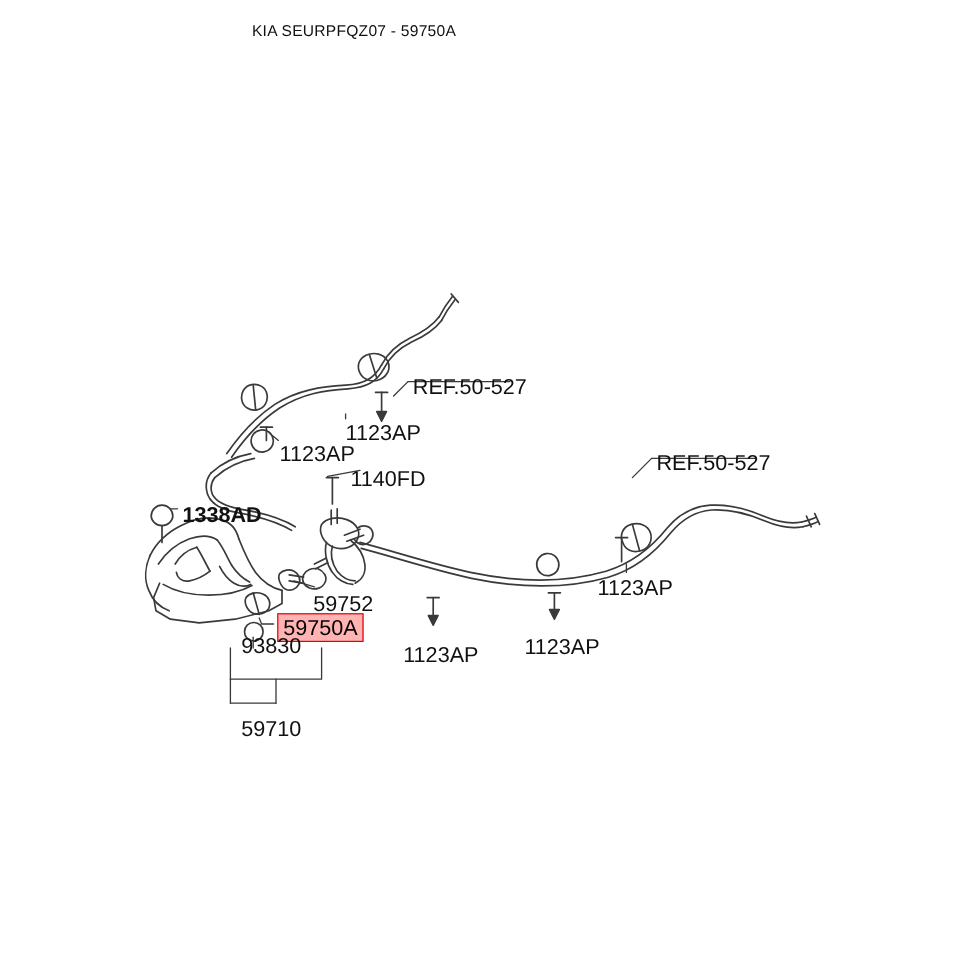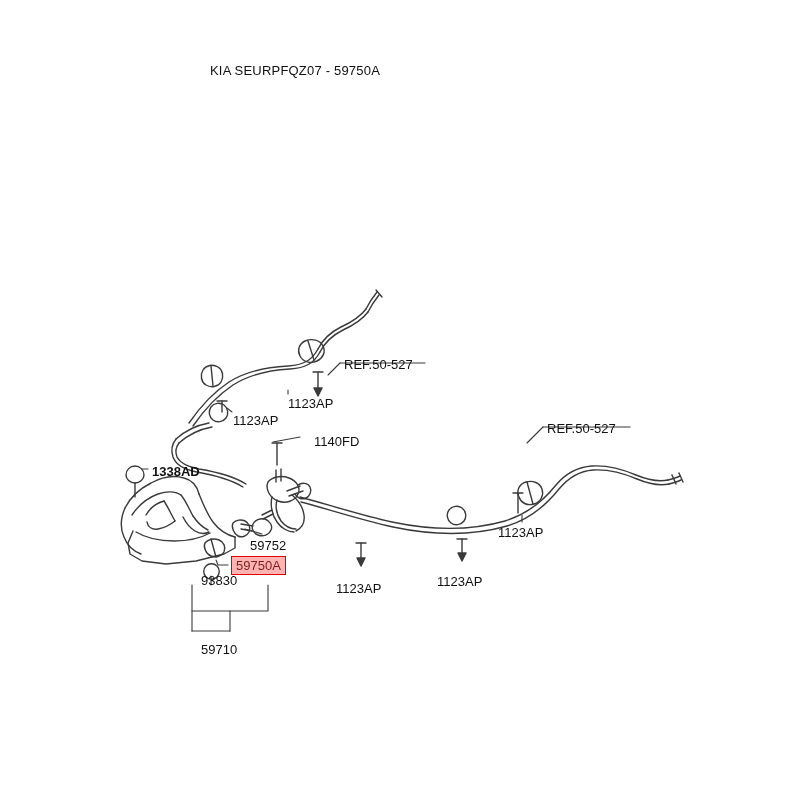--- a/index.html
+++ b/index.html
@@ -11,21 +11,20 @@
     width: 800px;
     height: 800px;
     font-family: "Liberation Sans", sans-serif;
     color: #1a1a1a;
     position: relative;
     overflow: hidden;
   }
   #diagram-root {
     position: absolute;
     inset: 0;
-    margin-top: 45px;
   }
   .title {
     position: absolute;
     top: 18px;
     left: 0;
     width: 100%;
     text-align: center;
     font-size: 13px;
     letter-spacing: 0.2px;
     color: #111;
@@ -37,30 +36,30 @@
   }
   svg.canvas {
     position: absolute;
     top: 0;
     left: 0;
     width: 800px;
     height: 800px;
   }
   .lbl {
     position: absolute;
-    font-size: 13px;
+    font-size: 18px;
     color: #111;
     white-space: nowrap;
     line-height: 1;
   }
   .lbl.highlight {
     background: #ffb3b3;
     border: 1.3px solid #e00000;
     padding: 2px 4px;
-    color: #7f1d1d;
+    color: #000000;
   }
 </style>
 </head>
 <body>
 
 <div id="diagram-root">
 
   <div class="title">
     <span class="title-inner">KIA SEURPFQZ07 - 59750A</span>
   </div>
@@ -209,23 +208,23 @@
         <path d="M206,521 C209,518 214,518 217,521 C220,524 220,529 217,532 C214,535 209,535 206,532 C203,529 203,524 206,521 Z"></path>
       </g>
 
     </g>
   </svg>
 
   <div class="lbl" style="left:344px; top:313px;">REF.50-527</div>
   <div class="lbl" style="left:547px; top:377px;">REF.50-527</div>
   <div class="lbl" style="left:288px; top:352px;">1123AP</div>
   <div class="lbl" style="left:233px; top:369px;">1123AP</div>
-  <div class="lbl" style="left:314px; top:390px;">1140FD</div>
+  <div class="lbl" style="left:292px; top:390px;">1140FD</div>
   <div class="lbl" style="left:152px; top:420px;font-weight:bold;">1338AD</div>
-  <div class="lbl" style="left:250px; top:494px;">59752</div>
+  <div class="lbl" style="left:261px; top:494px;">59752</div>
   <div class="lbl" style="left:498px; top:481px;">1123AP</div>
   <div class="lbl" style="left:336px; top:537px;">1123AP</div>
   <div class="lbl" style="left:437px; top:530px;">1123AP</div>
   <div class="lbl highlight" style="left:231px; top:511px;">59750A</div>
   <div class="lbl" style="left:201px; top:529px;">93830</div>
   <div class="lbl" style="left:201px; top:598px;text-align:right;">59710</div>
 
 </div>
 
 </body></html>

